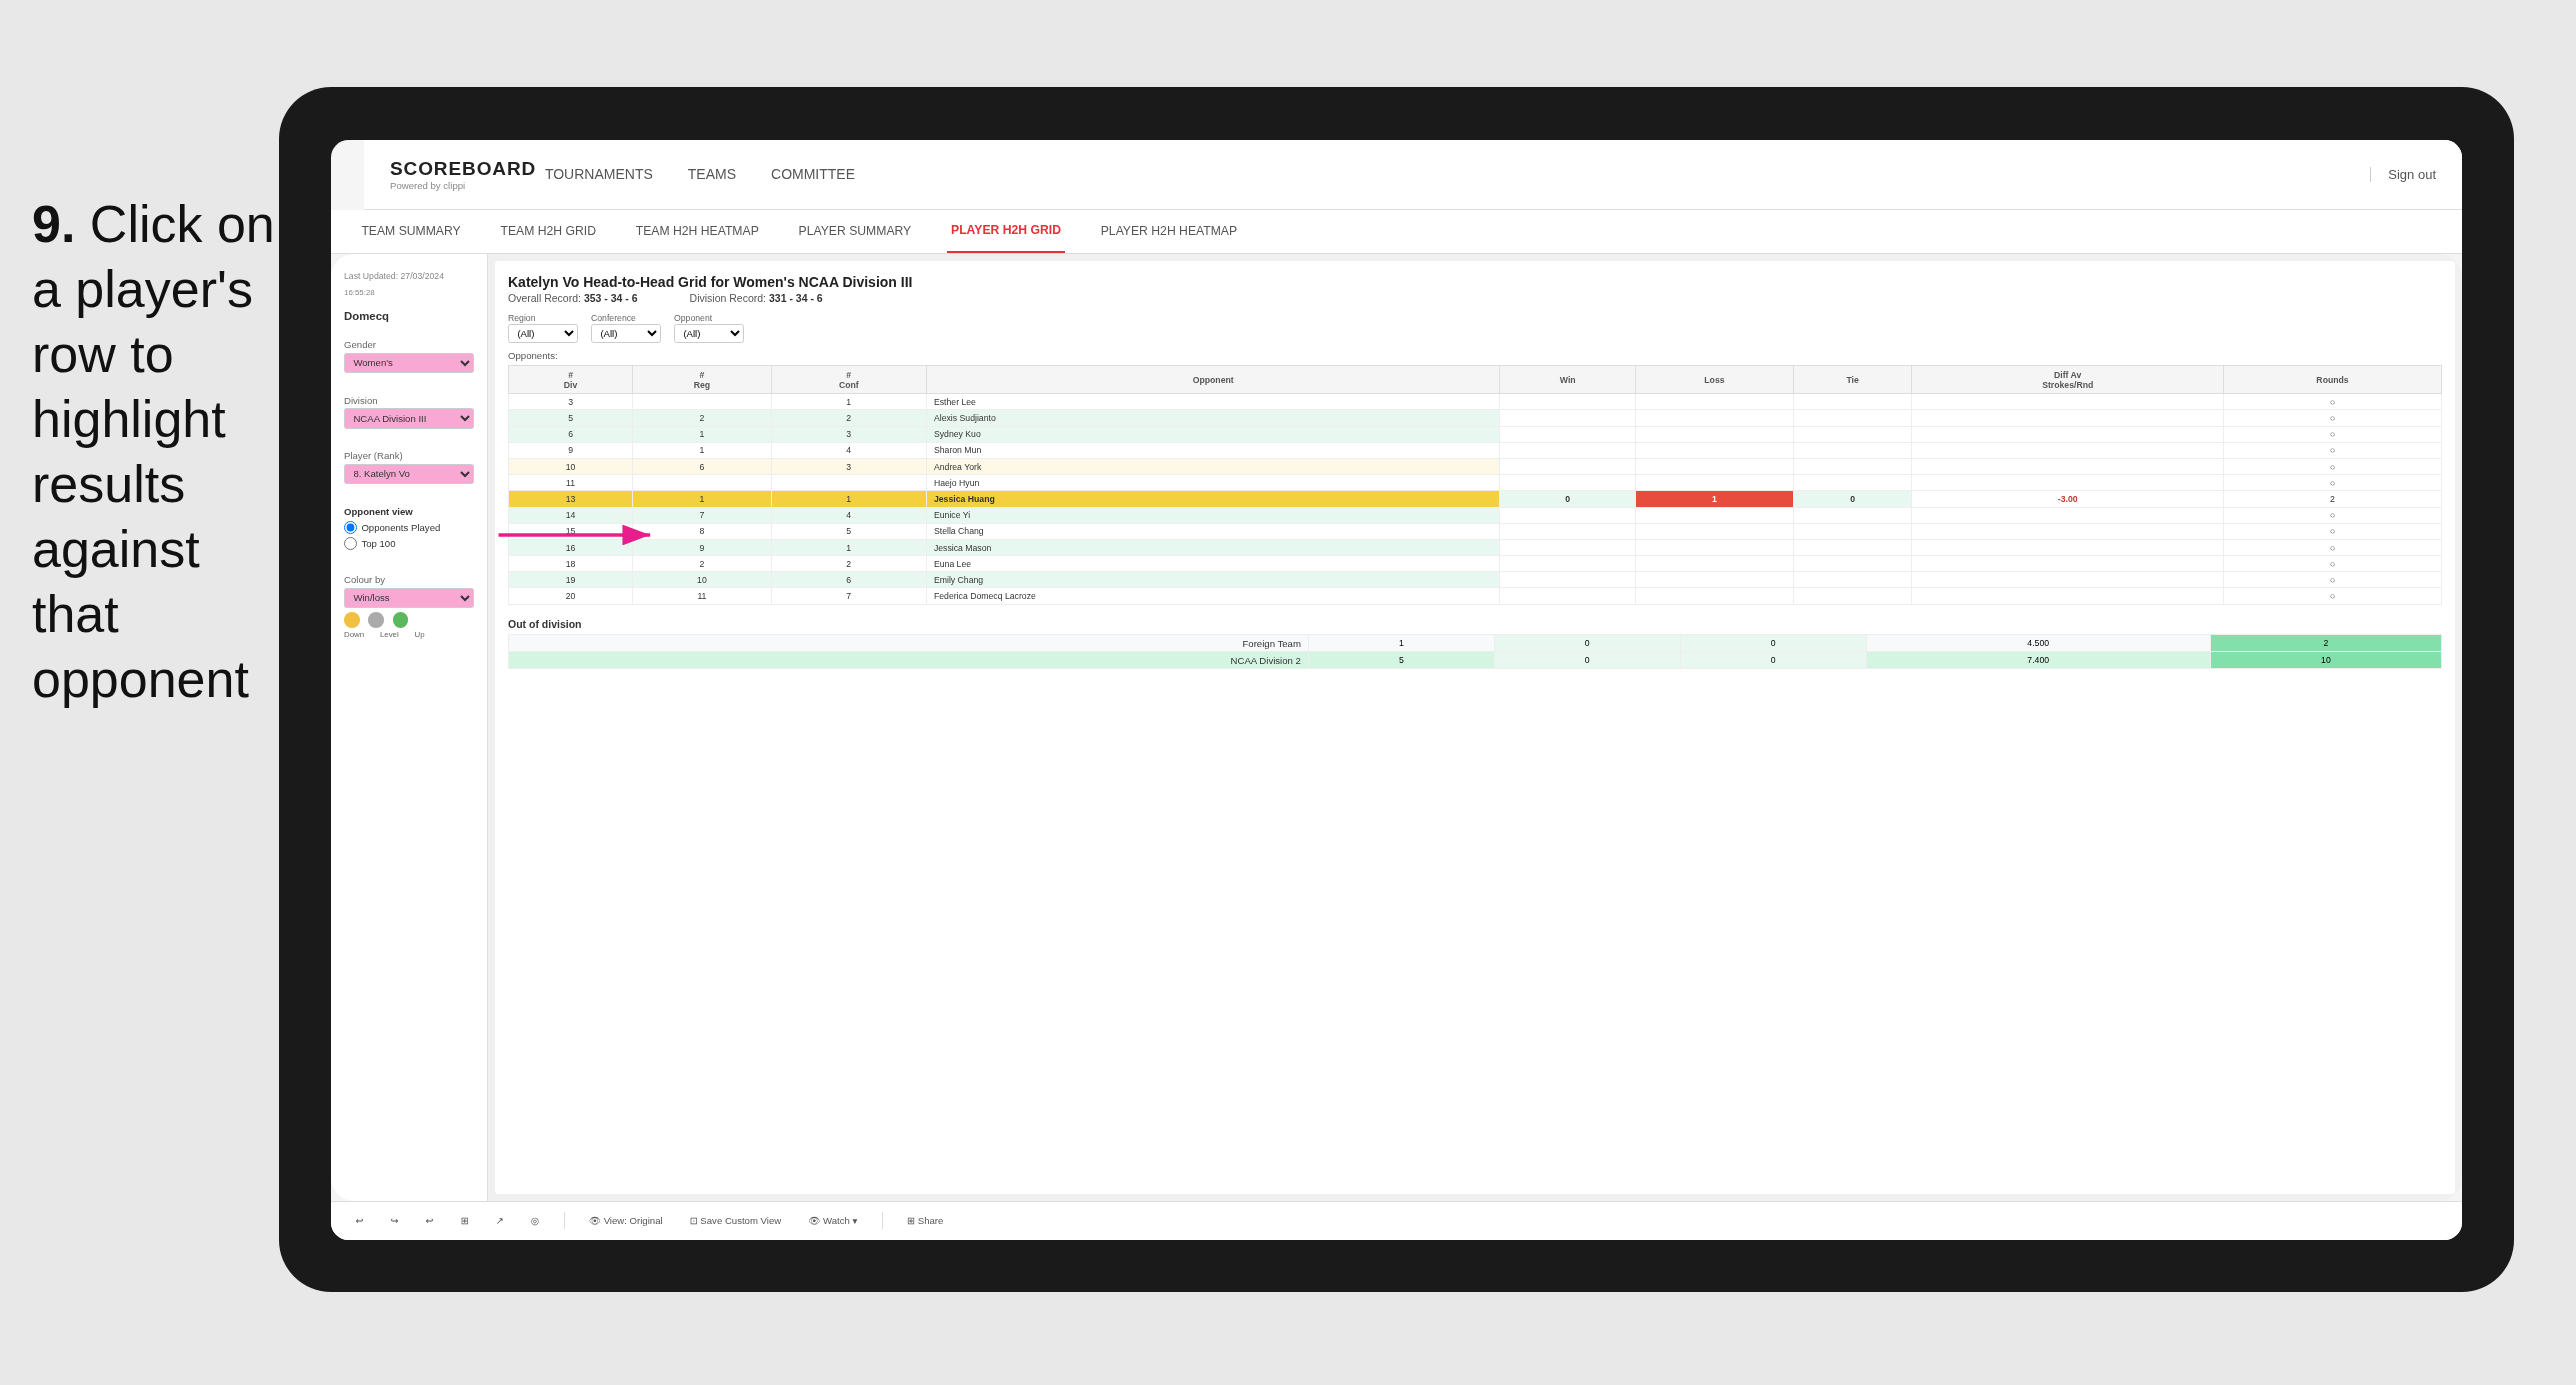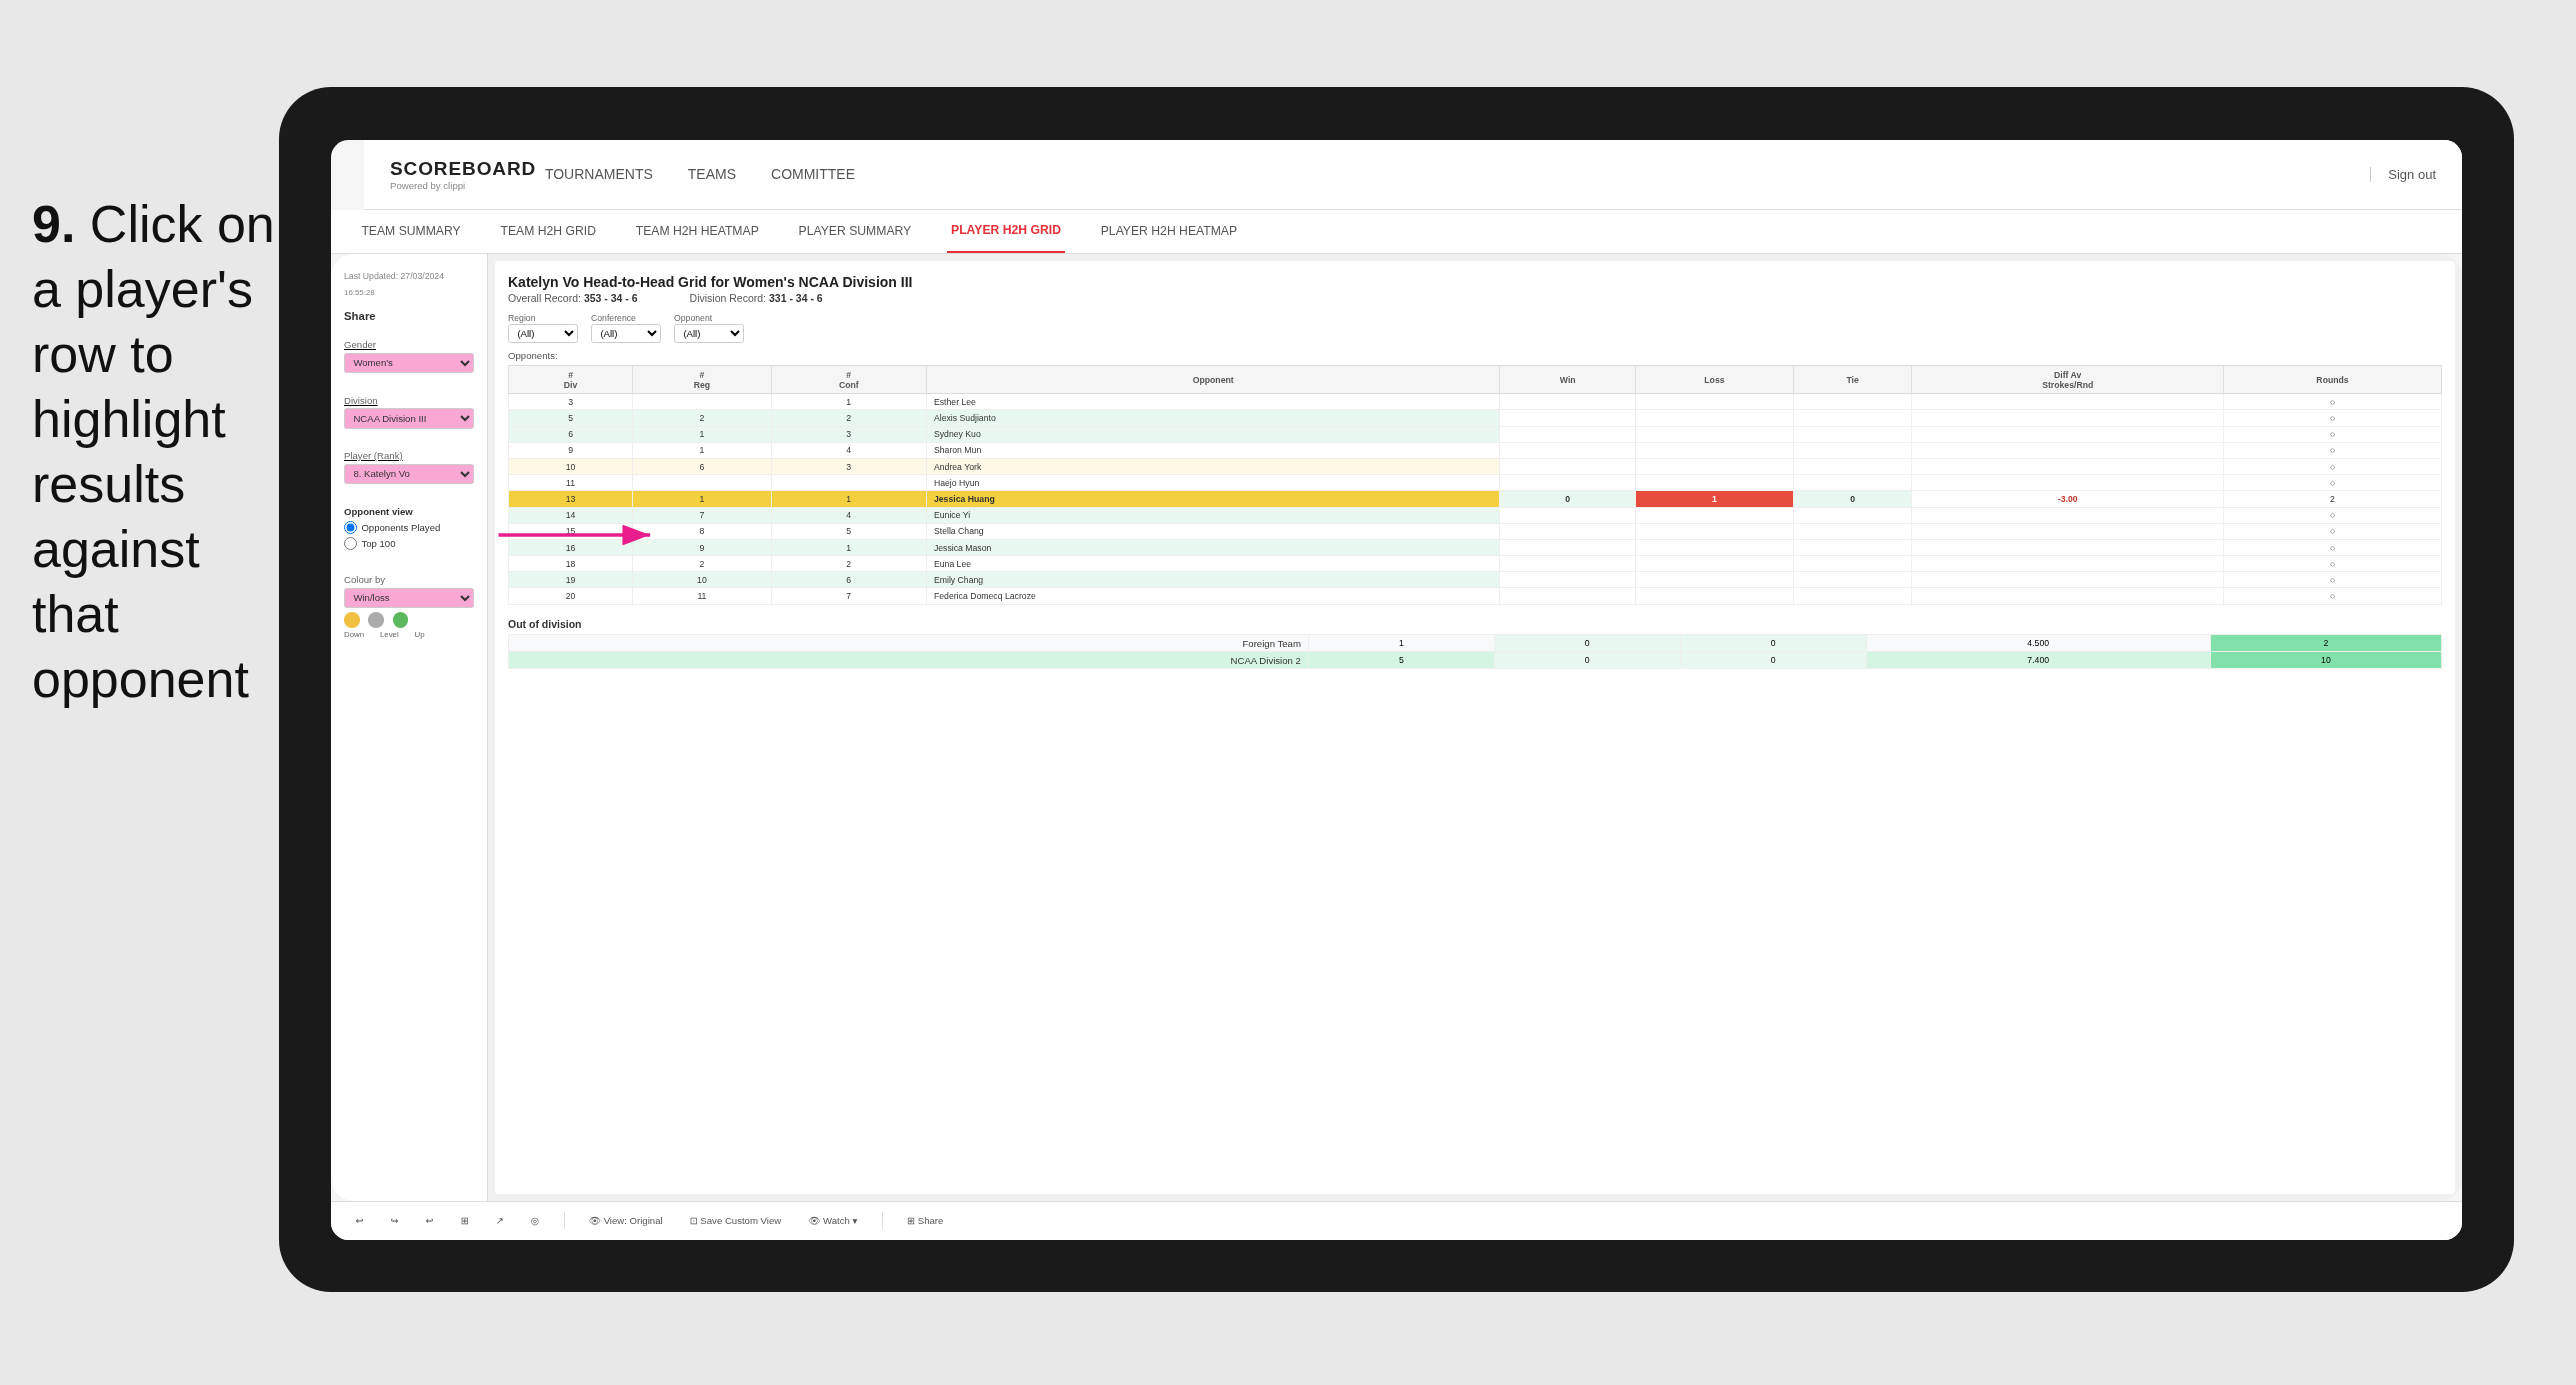--- a/index.html
+++ b/index.html
@@ -156,21 +156,20 @@
 
     .sidebar-section-title {
       font-size: 11.4px;
       font-weight: bold;
       color: #333;
       margin-bottom: 4.4px;
     }
 
     .sidebar-field {
       margin-bottom: 8.7px;
-      text-decoration: underline;
     }
 
     .sidebar-label {
       font-size: 9.6px;
       color: #666;
       margin-bottom: 2.6px;
     }
 
     .sidebar-select {
       width: 100%;
@@ -393,21 +392,21 @@
       <span class="sub-nav-link active">PLAYER H2H GRID</span>
       <span class="sub-nav-link">PLAYER H2H HEATMAP</span>
     </div>
 
     <div class="main-content">
 
       <div class="sidebar">
         <div class="last-updated">Last Updated: 27/03/2024</div>
         <div style="font-size:7.9px;color:#888;margin-top:-10.5px;">16:55:28</div>
 
-        <div class="sidebar-section-title">Share</div>
+        <div class="sidebar-section-title">Domecq</div>
 
         <div class="sidebar-field">
           <div class="sidebar-label">Gender</div>
           <select class="sidebar-select">
             <option>Women's</option>
           </select>
         </div>
 
         <div class="sidebar-field">
           <div class="sidebar-label">Division</div>

